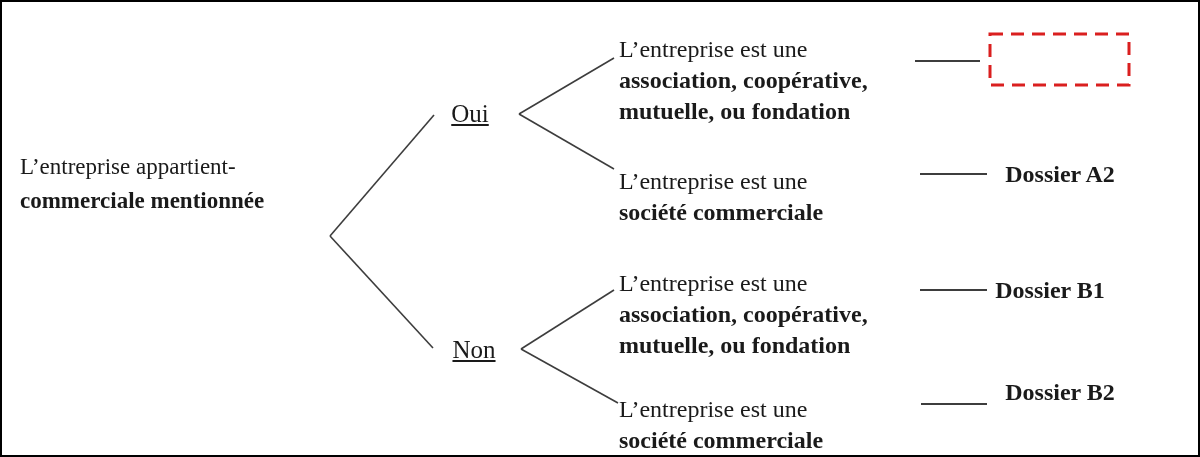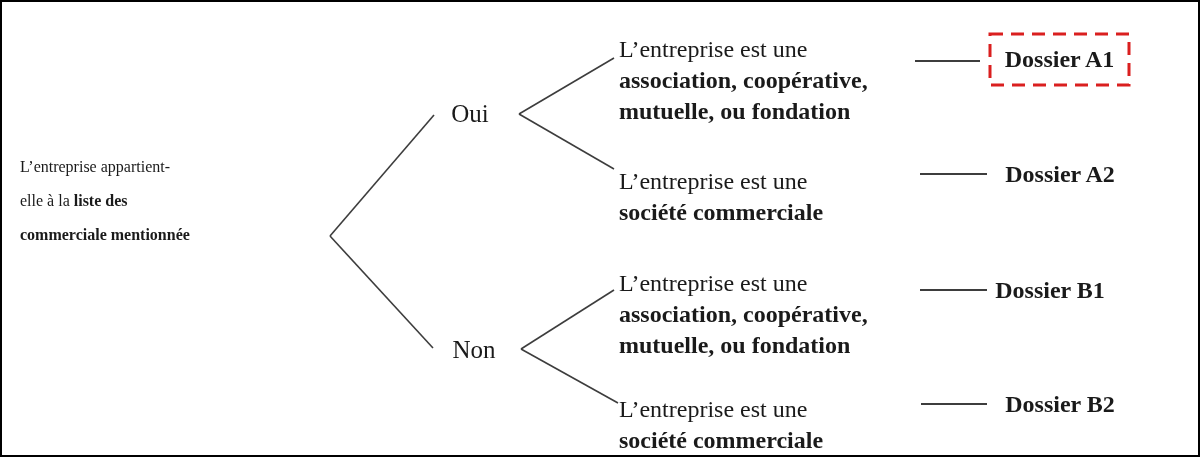--- a/index.html
+++ b/index.html
@@ -4,46 +4,46 @@
 <style>
   html,body{margin:0;padding:0;background:#fff;}
   .frame{
     position:relative;width:1200px;height:457px;box-sizing:border-box;
     border:2px solid #000;background:#fff;overflow:hidden;
     font-family:"Liberation Serif","DejaVu Serif",serif;color:#1a1a1a;
   }
   .overlay{position:absolute;left:0;top:0;width:1196px;height:453px;}
   .question{
     position:absolute;left:18px;top:148px;width:320px;
-    font-size:16px;line-height:34px;white-space:nowrap;font-family:Liberation Serif, serif;
+    font-size:23px;line-height:34px;white-space:nowrap;font-family:Liberation Serif, serif;
   }
   .bold{font-weight:bold;}
   .branch{
     position:absolute;width:60px;text-align:center;
-    font-size:25px;line-height:30px;
+    font-size:25px;line-height:30px;text-decoration:underline;
   }
   .branch-oui{left:438px;top:97px;}
   .branch-non{left:442px;top:333px;}
   .cond{
     position:absolute;left:617px;width:300px;
     font-size:24px;line-height:31px;white-space:nowrap;margin-top:24px;
   }
   .cond-a1{top:8px;}
   .cond-a2{top:140px;}
   .cond-b1{top:242px;}
   .cond-b2{top:368px;}
   .cond-line:empty{display:none;}
   .dossier{
     position:absolute;display:flex;align-items:center;justify-content:center;
     font-size:24px;font-weight:bold;white-space:nowrap;
   }
   .dossier-a1{left:988px;top:32px;width:139px;height:51px;}
   .dossier-a2{left:986px;top:157px;width:144px;height:30px;}
   .dossier-b1{left:976px;top:273px;width:144px;height:30px;}
-  .dossier-b2{left:986px;top:387px;width:144px;height:30px;}
+  .dossier-b2{left:986px;top:375px;width:144px;height:30px;}
 </style>
 </head>
 <body>
 
 <div class="frame">
 
   <svg class="overlay" viewBox="0 0 1196 453" aria-hidden="true">
     <line x1="328" y1="234" x2="432" y2="113" stroke-width="1.6" stroke="#3d3d3d"></line>
     <line x1="328" y1="234" x2="431" y2="346" stroke-width="1.6" stroke="#3d3d3d"></line>
     <line x1="517" y1="112" x2="612" y2="56" stroke-width="1.6" stroke="#3d3d3d"></line>
@@ -52,21 +52,20 @@
     <line x1="519" y1="347" x2="616" y2="401" stroke-width="1.6" stroke="#3d3d3d"></line>
     <line x1="913" y1="59" x2="978" y2="59" stroke-width="1.8" stroke="#3d3d3d"></line>
     <line x1="918" y1="172" x2="985" y2="172" stroke-width="1.8" stroke="#3d3d3d"></line>
     <line x1="918" y1="288" x2="985" y2="288" stroke-width="1.8" stroke="#3d3d3d"></line>
     <line x1="919" y1="402" x2="985" y2="402" stroke-width="1.8" stroke="#3d3d3d"></line>
     <rect x="988" y="32" width="139" height="51" fill="none" stroke-width="3" stroke-dasharray="13 8" stroke="#da1f1f"></rect>
   </svg>
 
   <div class="question">
     <div class="q-line"><span>L’entreprise appartient-</span><span class="bold"></span></div>
-    <div class="q-line"><span>elle à la </span><span class="bold">liste des</span></div>
     <div class="q-line"><span></span><span class="bold">commerciale mentionnée</span></div>
   </div>
 
   <div class="branch branch-oui">Oui</div>
   <div class="branch branch-non">Non</div>
 
   <div class="cond cond-a1">
     <div class="cond-line">L’entreprise est une</div>
     <div class="cond-line bold">association, coopérative,</div>
     <div class="cond-line bold">mutuelle, ou fondation</div>
@@ -83,18 +82,17 @@
     <div class="cond-line bold">association, coopérative,</div>
     <div class="cond-line bold">mutuelle, ou fondation</div>
   </div>
 
   <div class="cond cond-b2">
     <div class="cond-line">L’entreprise est une</div>
     <div class="cond-line bold">société commerciale</div>
 
   </div>
 
-  <div class="dossier dossier-a1">Dossier A1</div>
   <div class="dossier dossier-a2">Dossier A2</div>
   <div class="dossier dossier-b1">Dossier B1</div>
   <div class="dossier dossier-b2">Dossier B2</div>
 
 </div>
 
 </body></html>

